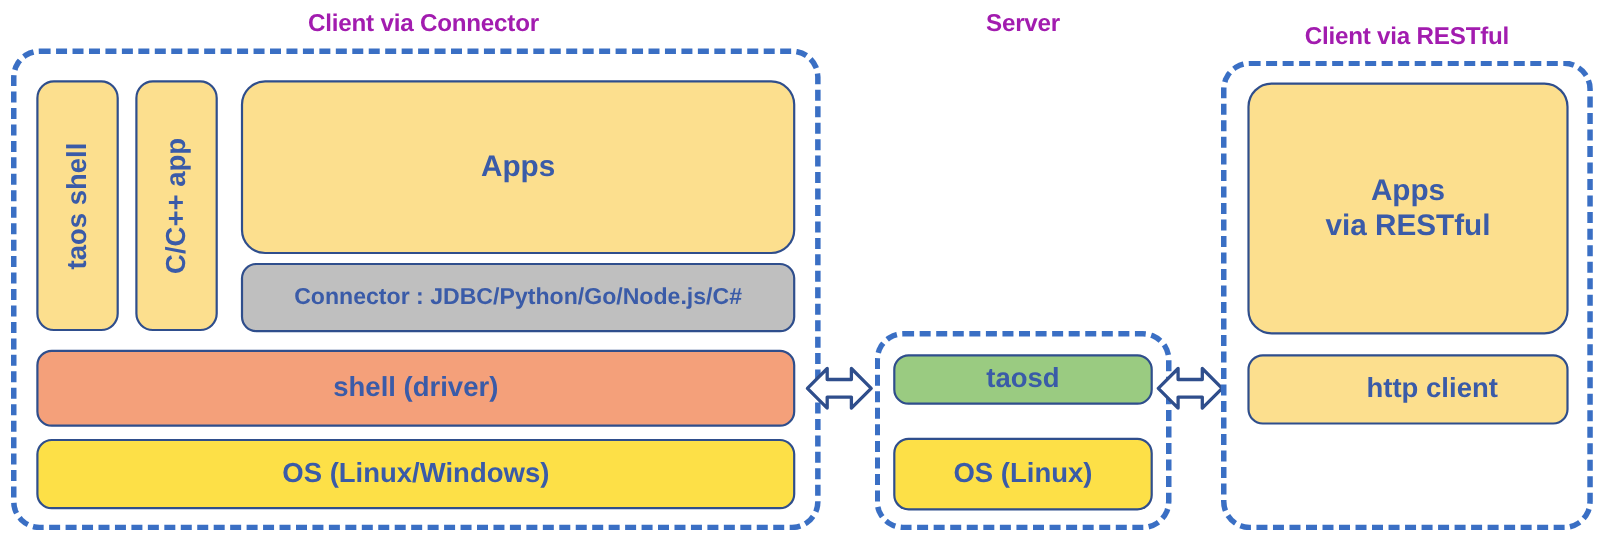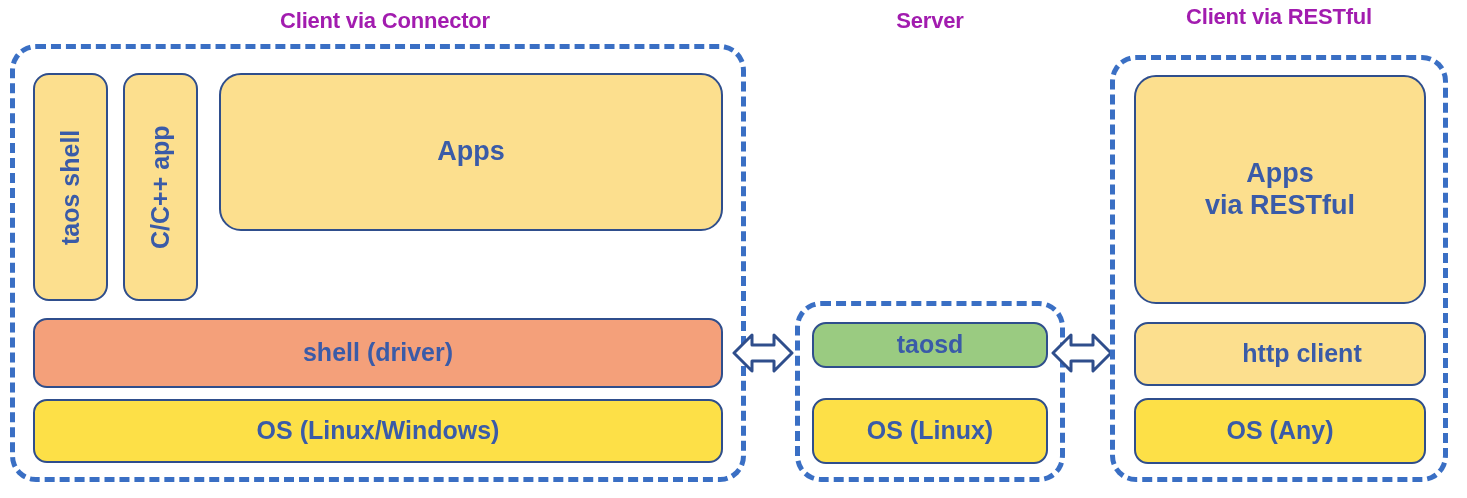--- a/index.html
+++ b/index.html
@@ -72,30 +72,31 @@
 </style>
 </head>
 <body>
 
 <div id="canvas">
 
   <div class="section-title" style="left:130px; top:8px; width:510px;">Client via Connector</div>
 
   <div class="section-title" style="left:795px; top:8px; width:270px;">Server</div>
 
-  <div class="section-title" style="left:1110px; top:4px; width:338px;">Client via RESTful</div>
+  <div class="section-title" style="left:1110px; top:20px; width:338px;">Client via RESTful</div>
 
   <div class="group" style="left:10px; top:44px; width:736px; height:438px;"></div>
 
   <div class="box yellow vert" style="left:33px; top:73px; width:75px; height:228px; font-size:25px;">taos shell</div>
 
   <div class="box yellow vert" style="left:123px; top:73px; width:75px; height:228px; font-size:25px;">C/C++ app</div>
 
   <div class="box yellow" style="left:219px; top:73px; width:504px; height:158px; font-size:27px; border-radius:22px;">Apps</div>
 
+  <div class="box gray" style="left:219px; top:239px; width:504px; height:63px; font-size:21px;">Connector : JDBC/Python/Go/Node.js/C#</div>
 
   <div class="box orange" style="left:33px; top:318px; width:690px; height:70px; font-size:25px;">shell (driver)</div>
 
   <div class="box blue" style="left:33px; top:399px; width:690px; height:64px; font-size:25px;">OS (Linux/Windows)</div>
 
   <div class="arrow" style="left:732px; top:325px;">
     <svg width="62" height="56" viewBox="0 0 62 56">
       <polygon points="2,28 20,10 20,20 42,20 42,10 60,28 42,46 42,36 20,36 20,46" fill="#ffffff" stroke="#2F4E8C" stroke-width="3" stroke-linejoin="round"></polygon>
     </svg>
   </div>
@@ -114,15 +115,14 @@
 
   <div class="group" style="left:1110px; top:55px; width:338px; height:427px;"></div>
 
   <div class="box yellow" style="left:1134px; top:75px; width:292px; height:229px; font-size:27px; border-radius:22px; flex-direction:column;">
     <span>Apps</span>
     <span>via RESTful</span>
   </div>
 
   <div class="box yellow" style="left:1134px; top:322px; width:292px; height:64px; font-size:25px;padding-left:44px;">http client</div>
 
-  <div class="box blue" style="left:1134px; top:398px; width:292px; height:66px; font-size:25px;">OS (Any)</div>
 
 </div>
 
 </body></html>

